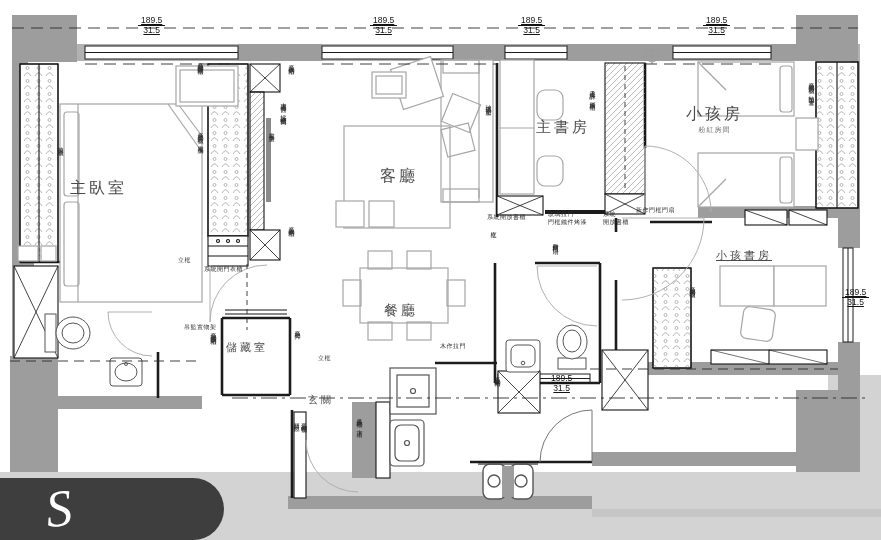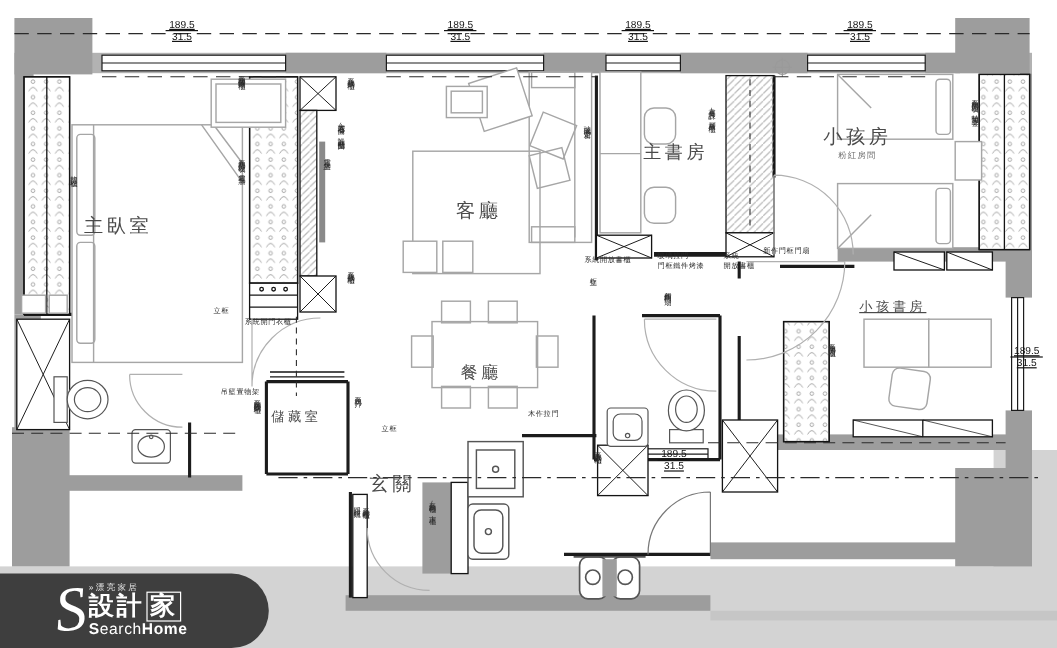--- a/index.html
+++ b/index.html
@@ -334,21 +334,21 @@
 </svg>
 
 <div id="labels">
       <div class="room" style="font-size: 16px; left: 70px; top: 146px; margin-top: 32px;">主臥室</div>
       <div class="room" style="font-size: 16px; left: 380px; top: 166px;">客廳</div>
       <div class="room" style="font-size: 15px; left: 536px; top: 118px;">主書房</div>
       <div class="room" style="font-size: 16px; left: 686px; top: 104px;">小孩房<small>粉紅房間</small></div>
       <div class="room" style="font-size: 11px; left: 716px; top: 248px; text-decoration: underline;">小孩書房</div>
       <div class="room" style="font-size: 14px; left: 384px; top: 302px;">餐廳</div>
       <div class="room" style="font-size: 11px; left: 226px; top: 340px; text-align: right;">儲藏室</div>
-      <div class="room" style="font-size: 16px; left: 308px; top: 393px;">玄關</div>
+      <div class="room" style="font-size: 10px; left: 308px; top: 393px;">玄關</div>
       <div class="co v" style="left: 56px; top: 142px;">拉門衣櫃</div>
       <div class="co v" style="left: 196px; top: 58px;">系統開放置物櫃</div>
       <div class="co v" style="left: 196px; top: 128px;">系統門片衣櫃/電視牆</div>
       <div class="co v" style="left: 267px; top: 128px;">電視主牆</div>
       <div class="co v" style="left: 279px; top: 98px;">大理石檯面(設計壁櫃開口)</div>
       <div class="co v" style="left: 287px; top: 60px;">系統收納櫃</div>
       <div class="co v" style="left: 287px; top: 222px;">系統收納櫃</div>
       <div class="co" style="left: 204px; top: 266px;">系統開門衣櫃</div>
       <div class="co" style="left: 178px; top: 257px;">立框</div>
       <div class="co" style="left: 318px; top: 355px;">立框</div>
@@ -393,21 +393,16 @@
         <span class="b">31.5</span>
       </div>
       <div class="dim" style="left: 548px; top: 374px;">
         <span class="t">189.5</span>
         <span class="b">31.5</span>
       </div>
     </div>
 
 <div id="logo">
   <span class="s">S</span>
-  <span class="stack">
-    <span class="pre">»漂亮家居</span>
-    <span class="cjk"><span>設計</span><span class="boxed">家</span></span>
-    <span class="latin"><b>S</b><span>earch</span><b>Home</b></span>
-  </span>
 </div>
 
 
 </div>
 
 </body></html>

